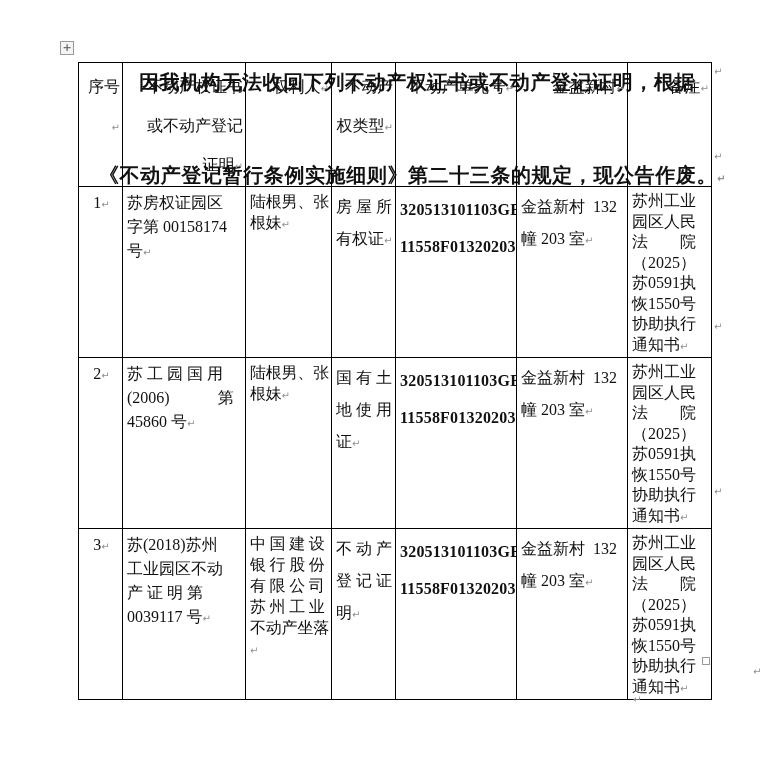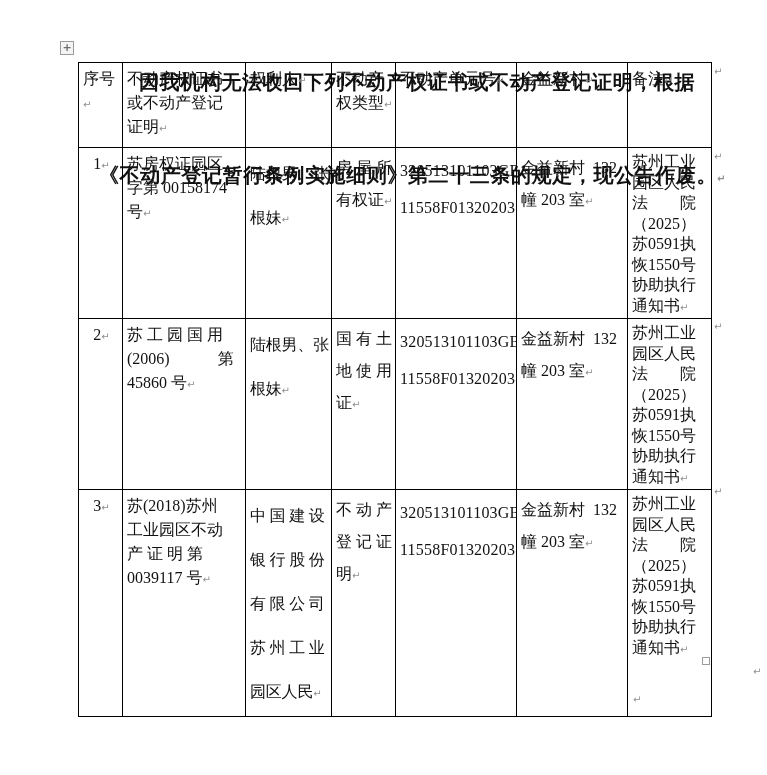--- a/index.html
+++ b/index.html
@@ -66,26 +66,26 @@
     vertical-align: top;
     overflow: hidden;
     font-size: 16px;
     padding: 4px 2px 0 4px;
   }
   .ml { white-space: pre; }
   tr.r0 { height: 85px; }
   tr.r1 { height: 171px; }
   tr.r2 { height: 165px; }
   tr.r3 { height: 165px; }
-  td.hd { text-align: left; line-height: 24px; padding-top: 7px; }
+  td.hd { text-align: right; line-height: 39px; padding-top: 7px; }
   td.c1 { text-align: center; padding-left: 12px; line-height: 24px; }
   td.c2 { line-height: 24px; }
-  td.c3 { line-height: 44px; font-size: 15.5px; padding-left: 3px; letter-spacing: -0.2px; }
+  td.c3 { line-height: 21px; font-size: 15.5px; padding-left: 3px; letter-spacing: -0.2px; }
   td.c4 { line-height: 32px; padding-left: 3px; padding-right: 1px; font-size: 15.5px; margin-left: 48px; }
-  td.c5 { line-height: 37px; font-size: 15px; padding-left: 3px; letter-spacing: 0.2px; }
+  td.c5 { line-height: 37px; font-size: 15px; padding-left: 3px; letter-spacing: 0.2px; font-weight: bold; }
   td.c6 { line-height: 32px; }
   td.c7 { line-height: 20.5px; font-size: 15px; padding-top: 5px; }
   .sig-block {
     position: absolute;
     right: 70px;
     top: 711px;
     text-align: right;
     font-size: 20px;
     line-height: 33px;
     letter-spacing: 1.8px;
@@ -173,21 +173,21 @@
   <tr class="r3">
     <td class="c1"><span class="ml">3</span><span class="pmark">↵</span></td>
     <td class="c2"><span class="ml">苏(2018)苏州
 工业园区不动
 产 证 明 第
 0039117 号</span><span class="pmark">↵</span></td>
     <td class="c3"><span class="ml">中 国 建 设
 银 行 股 份
 有 限 公 司
 苏 州 工 业
-园区人民</span><span class="pmark">↵</span></td>
+不动产坐落</span><span class="pmark">↵</span></td>
     <td class="c4"><span class="ml">不 动 产
 登 记 证
 明</span><span class="pmark">↵</span></td>
     <td class="c5"><span class="ml">320513101103GB
 11558F01320203</span><span class="pmark">↵</span></td>
     <td class="c6"><span class="ml">金益新村  132
 幢 203 室</span><span class="pmark">↵</span></td>
     <td class="c7"><span class="ml">苏州工业
 园区人民
 法　　院

